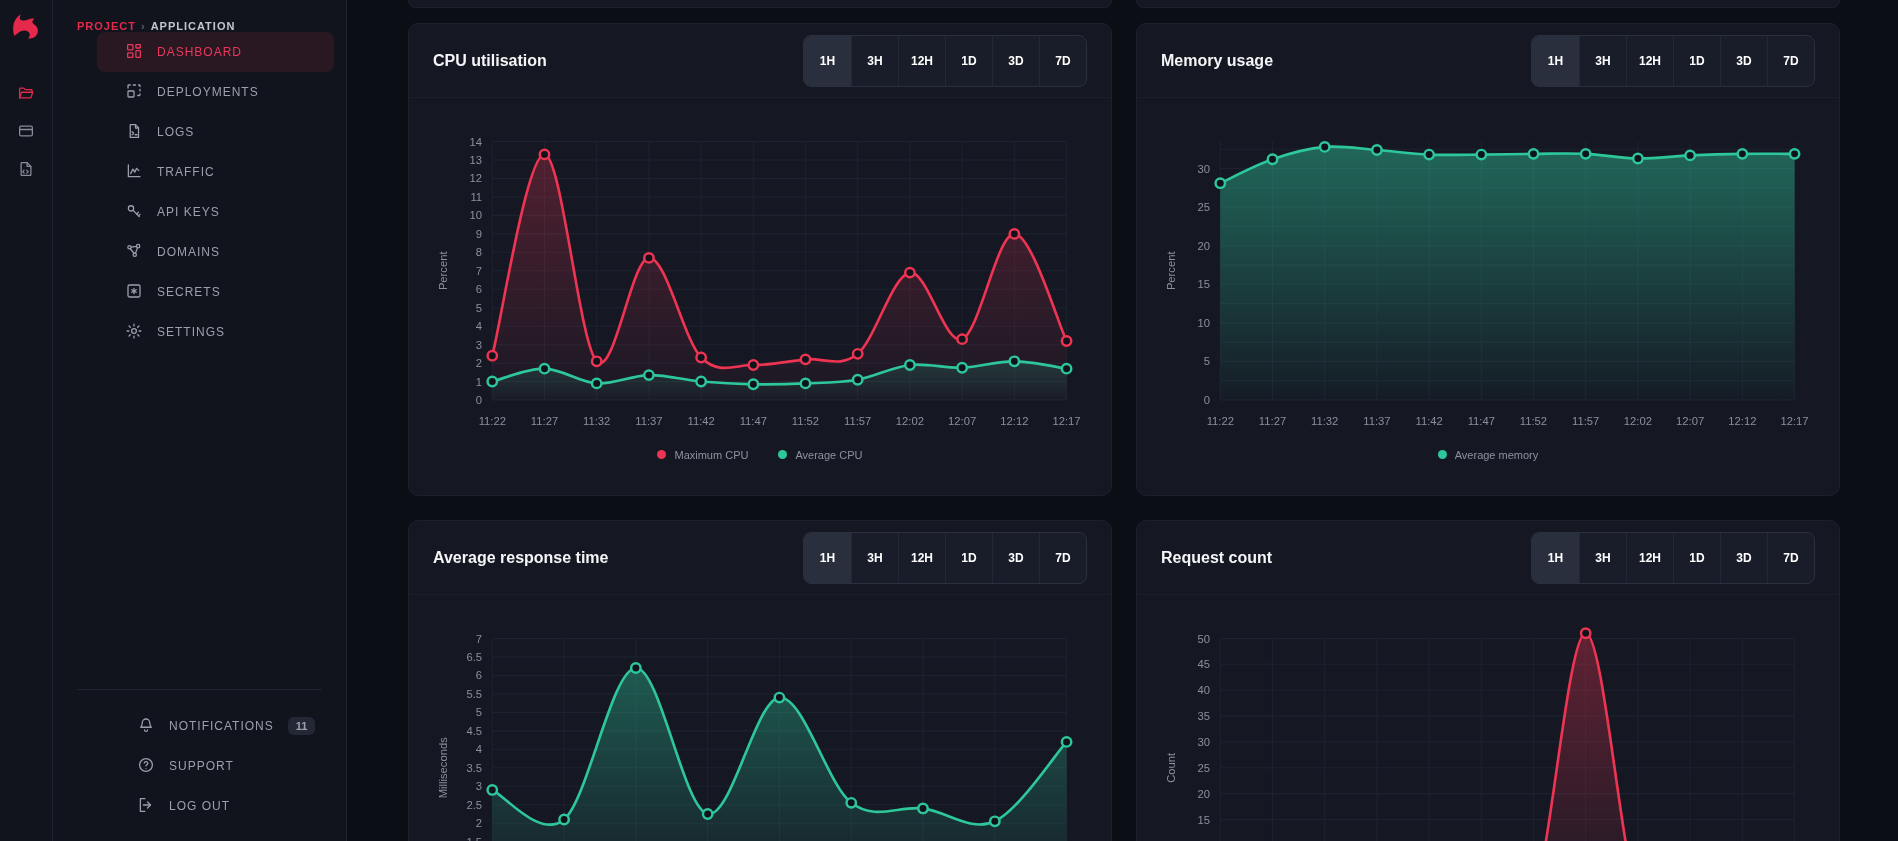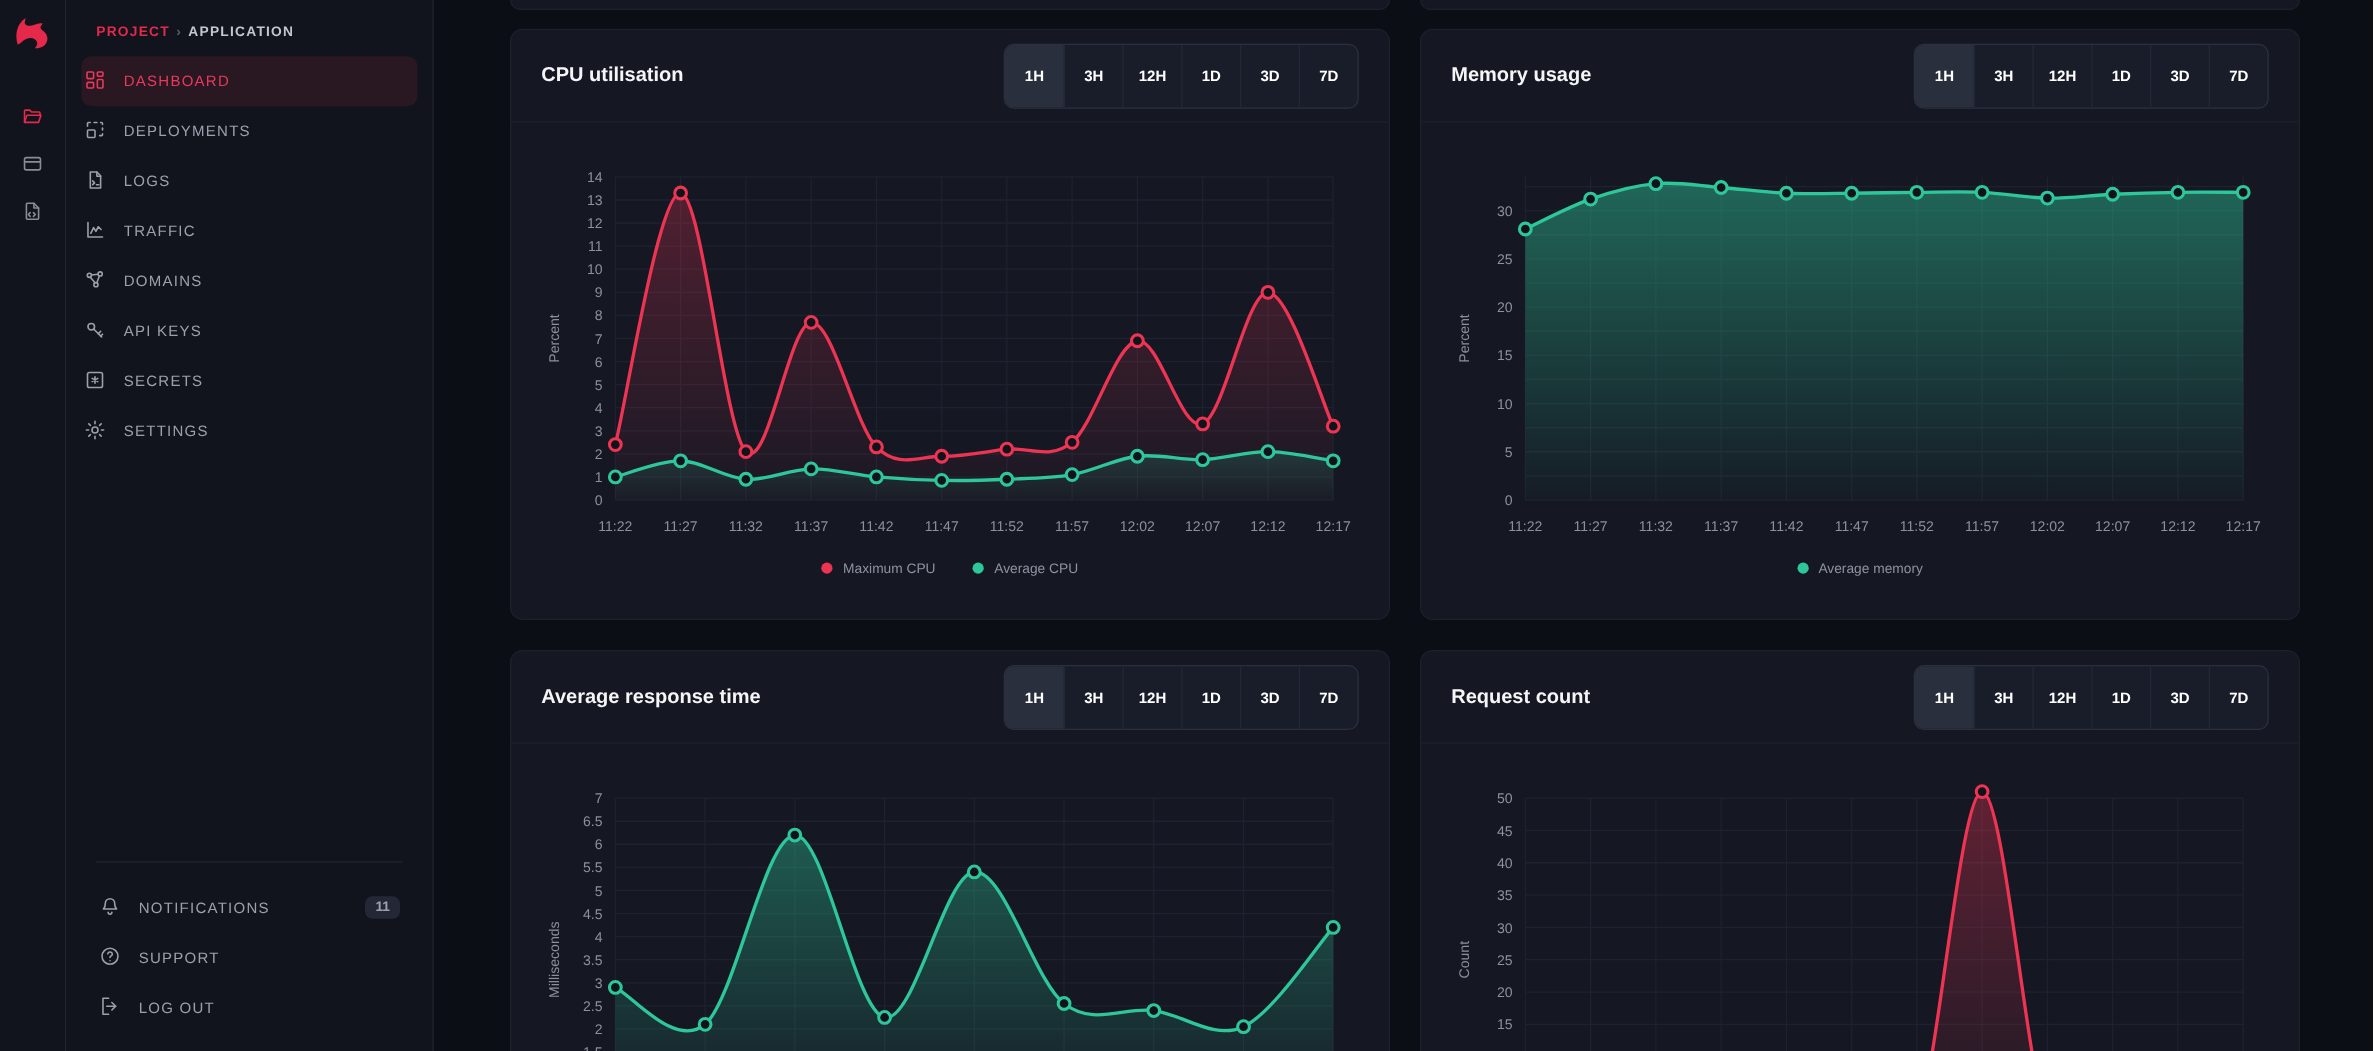--- a/index.html
+++ b/index.html
@@ -12,26 +12,26 @@
     display:flex; flex-direction:column; align-items:center; padding-top:8px; flex-shrink:0; }
   .logo { width:36px; height:36px; margin-bottom:32px; display:flex; align-items:center; justify-content:center; }
   .rail-item { width:36px; height:38px; display:flex; align-items:center; justify-content:center;
     color:#878c99; cursor:pointer; }
   .rail-item.active { color:#e5294a; }
 
   
   .sidebar { width:294px; background:#12141d; border-right:1px solid #20242f;
     display:flex; flex-direction:column; padding-top:20px; flex-shrink:0; }
   .breadcrumb { padding:0 24px; font-size:11px; font-weight:bold; letter-spacing:1px;
-    color:#c3c6cf; margin-bottom:13px; white-space:nowrap; }
+    color:#c3c6cf; white-space:nowrap; }
   .breadcrumb .proj { color:#e5294a; }
   .breadcrumb .sep { color:#5a5f6d; margin:0 5px; }
   .nav { list-style:none; padding:0 12px; }
-  .nav-item { display:flex; align-items:center; gap:14px; height:40px; padding:0 2px;
-    border-radius:8px; color:#9aa0ac; font-size:12px; letter-spacing:1px; cursor:pointer; white-space:nowrap; }
+  .nav-item { display:flex; align-items:center; gap:14px; height:40px; padding:0 28px;
+    border-radius:8px; color:#9aa0ac; font-size:12px; letter-spacing:1px; cursor:pointer; white-space:nowrap;margin-left:32px; }
   .nav-item.active { background:#291722; color:#e8395d; }
   .nav-item svg { flex-shrink:0; }
   .sidebar-footer { margin-top:auto; padding:0 12px 15px; }
   .footer-divider { height:1px; background:#20242f; margin:0 12px 16px; }
   .badge { margin-left:auto; background:#242836; color:#9aa0ac; font-size:11px; font-weight:bold;
     padding:3px 8px; border-radius:6px; letter-spacing:0; }
 
   
   .main { flex:1; padding:0 58px 0 61px; }
   .sliver-row, .grid { display:grid; grid-template-columns:704px 704px; gap:24px; }
@@ -126,35 +126,35 @@
         </li>
         <li class="nav-item">
           <span><svg width="18" height="18" viewBox="0 0 24 24" fill="none" stroke="currentColor" stroke-width="1.7" stroke-linecap="round" stroke-linejoin="round">
               <path d="M4.5 4v15.5H20"></path>
               <path d="M7.5 15.5l3-6 2.5 4 2.5-5 3 3"></path>
             </svg></span>
           <span>TRAFFIC</span>
         </li>
         <li class="nav-item">
           <span><svg width="18" height="18" viewBox="0 0 24 24" fill="none" stroke="currentColor" stroke-width="1.7" stroke-linecap="round" stroke-linejoin="round">
+              <circle cx="8" cy="8.5" r="3.5"></circle>
+              <path d="M10.8 11.2l8.2 8.2"></path>
+              <path d="M15.5 16l2.5-2.5"></path>
+              <path d="M18 18.5l2-2"></path>
+            </svg></span>
+          <span>API KEYS</span>
+        </li>
+        <li class="nav-item">
+          <span><svg width="18" height="18" viewBox="0 0 24 24" fill="none" stroke="currentColor" stroke-width="1.7" stroke-linecap="round" stroke-linejoin="round">
               <circle cx="6" cy="7" r="2.2"></circle>
               <circle cx="17.5" cy="5.5" r="2.2"></circle>
               <circle cx="13" cy="17" r="2.2"></circle>
               <path d="M7 9l5 6M16.7 7.5L14 15M8.2 6.7l7.1-.9"></path>
             </svg></span>
           <span>DOMAINS</span>
-        </li>
-        <li class="nav-item">
-          <span><svg width="18" height="18" viewBox="0 0 24 24" fill="none" stroke="currentColor" stroke-width="1.7" stroke-linecap="round" stroke-linejoin="round">
-              <circle cx="8" cy="8.5" r="3.5"></circle>
-              <path d="M10.8 11.2l8.2 8.2"></path>
-              <path d="M15.5 16l2.5-2.5"></path>
-              <path d="M18 18.5l2-2"></path>
-            </svg></span>
-          <span>API KEYS</span>
         </li>
         <li class="nav-item">
           <span><svg width="18" height="18" viewBox="0 0 24 24" fill="none" stroke="currentColor" stroke-width="1.7" stroke-linecap="round" stroke-linejoin="round">
               <rect x="4" y="4" width="16" height="16" rx="2"></rect>
               <path d="M12 8.5v7M9 10.3l6 3.4M15 10.3l-6 3.4"></path>
             </svg></span>
           <span>SECRETS</span>
         </li>
         <li class="nav-item">
           <span><svg width="18" height="18" viewBox="0 0 24 24" fill="none" stroke="currentColor" stroke-width="1.7" stroke-linecap="round" stroke-linejoin="round">

